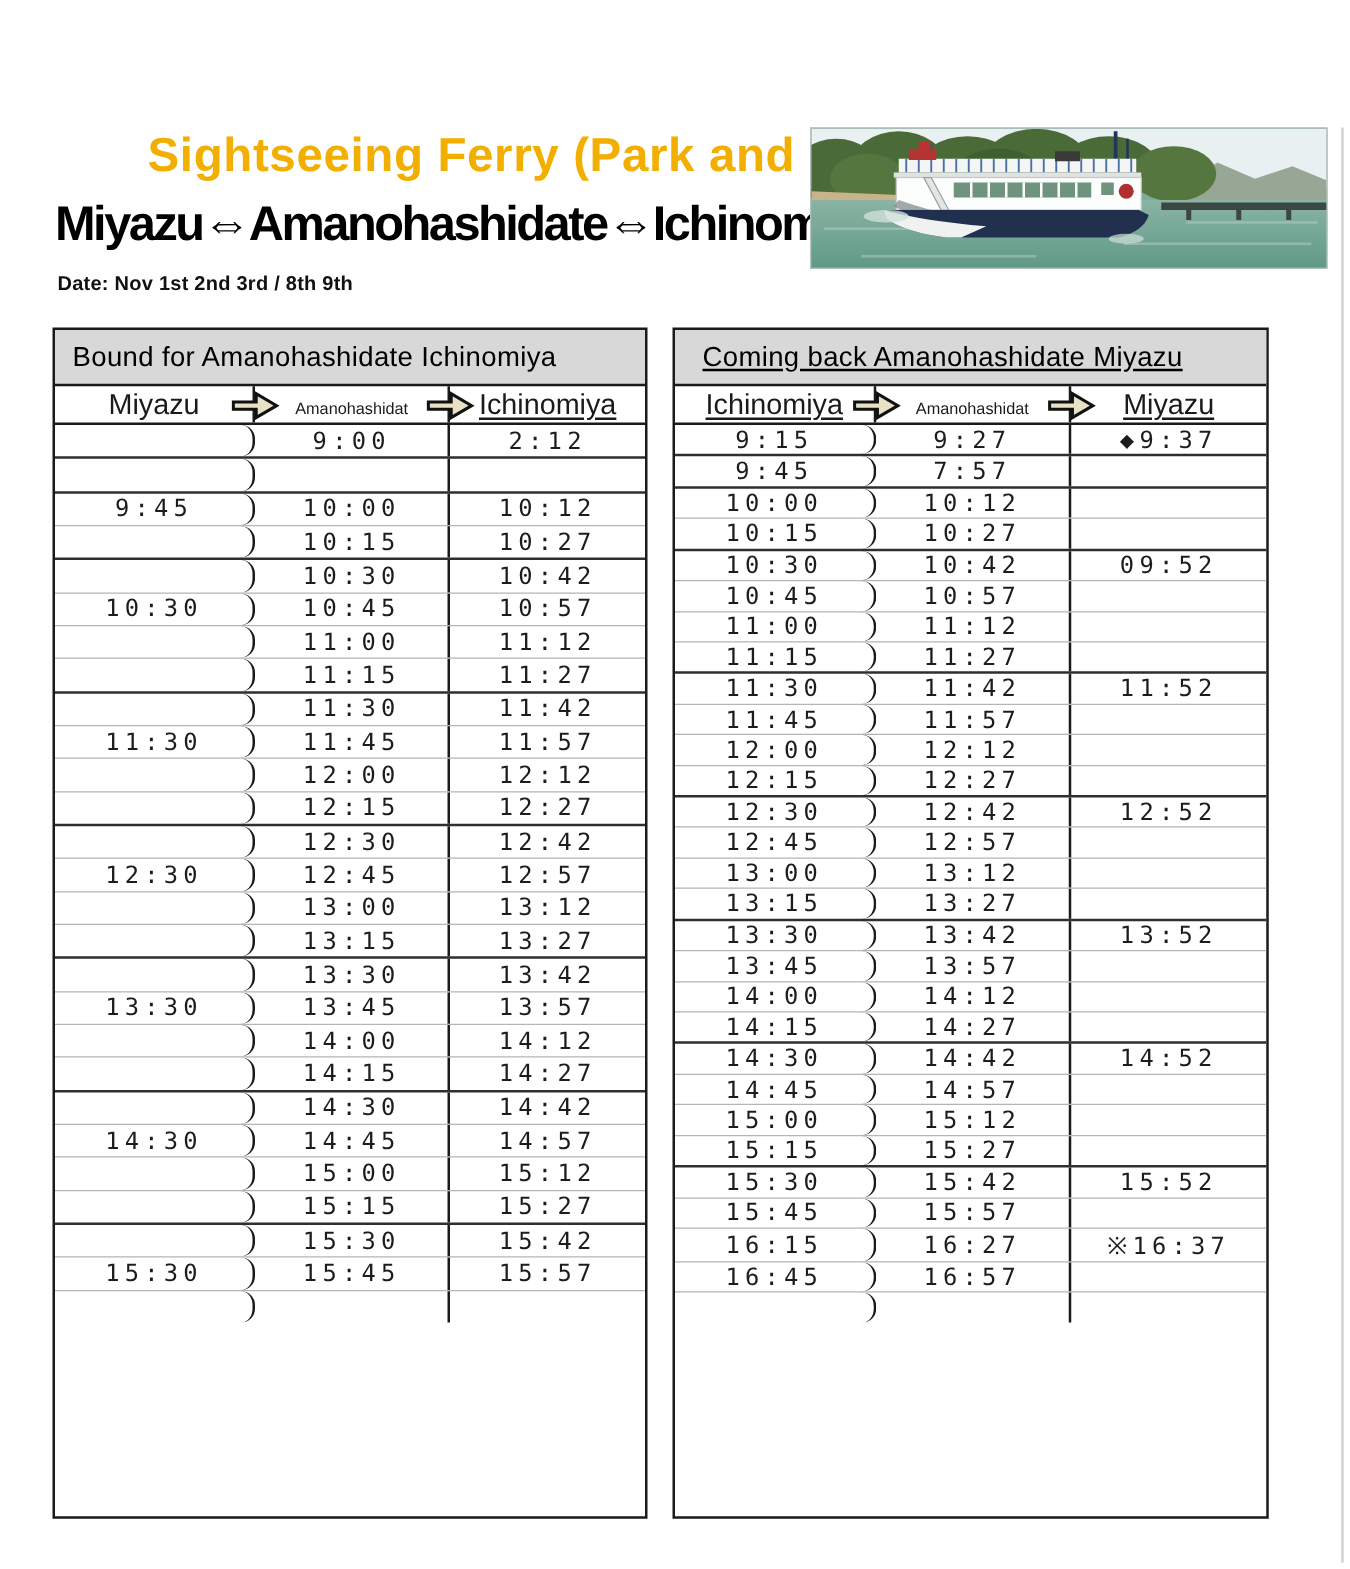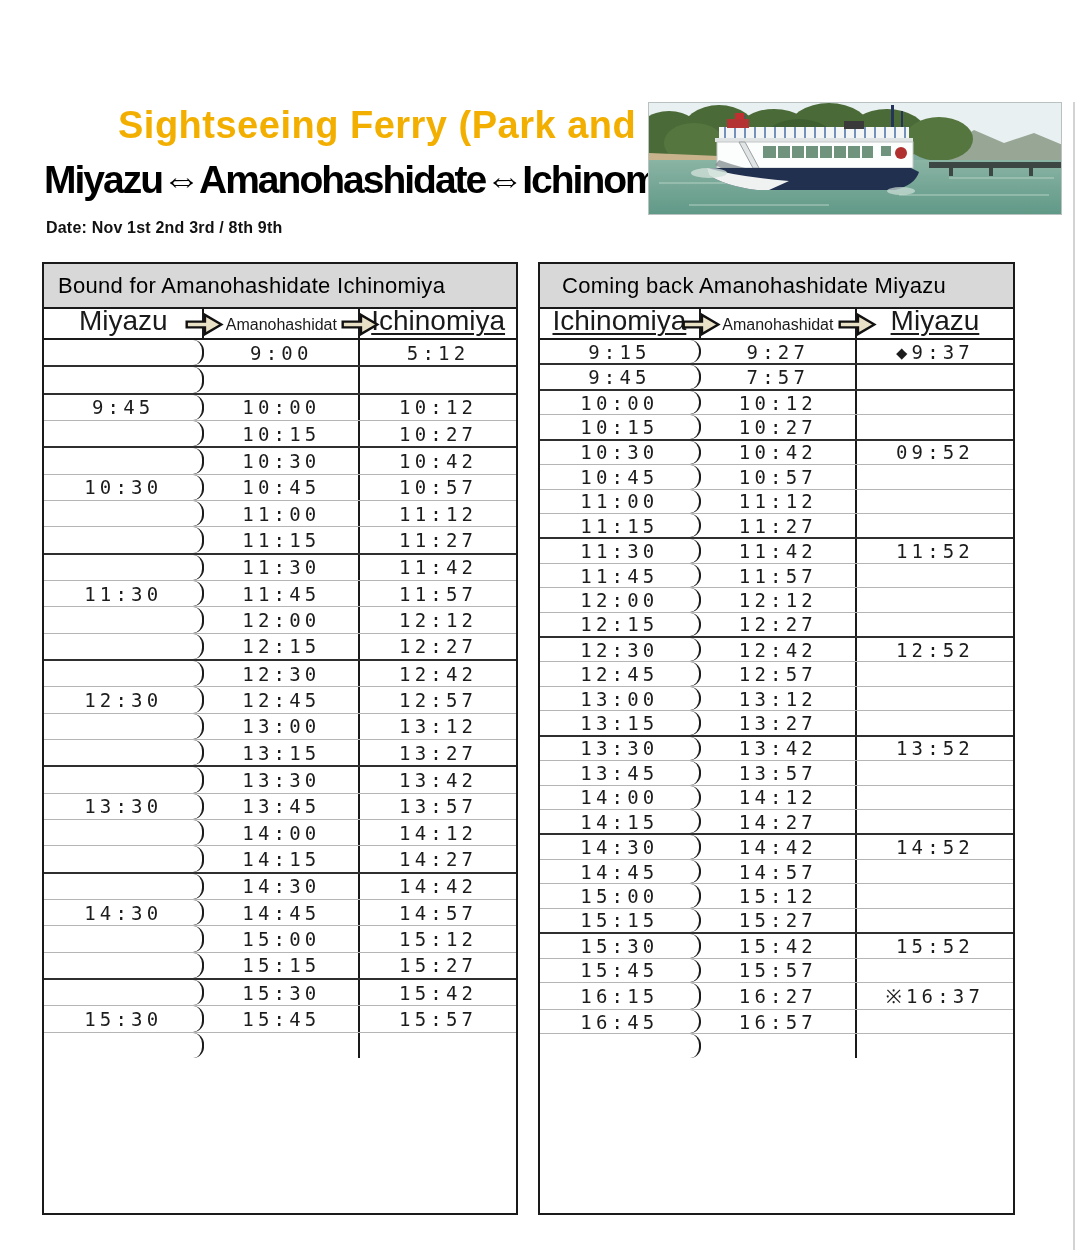--- a/index.html
+++ b/index.html
@@ -31,32 +31,32 @@
     box-sizing:border-box;background:#fff;
   }
   .ttable.tleft{left:42px;width:476px;}
   .ttable.tright{left:538px;width:477px;}
   .t-title{
     height:45px;background:#d8d8d8;border-bottom:2px solid #1a1a1a;box-sizing:border-box;
     display:flex;align-items:center;font-size:22px;color:#000000;letter-spacing:0.3px;
     white-space:nowrap;overflow:hidden;
   }
   .tleft .t-title{padding-left:14px;}
-  .tright .t-title{padding-left:22px;}
+  .tright .t-title{padding-left:22px;text-decoration:underline;}
   .t-cols{
     position:relative;height:31px;display:flex;border-bottom:2px solid #1a1a1a;box-sizing:border-box;
   }
   .t-col{
     display:flex;align-items:flex-end;justify-content:center;
-    font-size:28px;color:#1a1a1a;padding-bottom:1px;box-sizing:border-box;white-space:nowrap;overflow:hidden;
+    font-size:23px;color:#1a1a1a;padding-bottom:1px;box-sizing:border-box;white-space:nowrap;overflow:hidden;
   }
   .t-col.c1{flex:0 0 34%;border-right:2px solid #1a1a1a;}
   .t-col.c2{flex:0 0 33%;border-right:2px solid #1a1a1a;}
   .t-col.c3{flex:1;}
-  .t-col.small{font-size:16px;padding-bottom:4px;}
+  .t-col.small{font-size:13px;padding-bottom:4px;}
   .uline{text-decoration:underline;text-underline-offset:3px;text-decoration-thickness:2px;}
   .arrow{position:absolute;top:3px;width:42px;height:25px;z-index:3;}
   .arrow.a1{left:calc(34% - 21px);}
   .arrow.a2{left:calc(67% - 21px);}
   .t-body{display:flex;flex-direction:column;height:718px;}
   .t-row{flex:1;display:flex;border-bottom:1px solid #b5b5b5;box-sizing:border-box;}
   .t-row:last-child{border-bottom:none;}
   .t-row.thick{border-bottom:2px solid #2f2f2f;}
   .t-cell{
     display:flex;align-items:center;justify-content:center;
@@ -171,21 +171,21 @@
         <path d="M3 10 h19 v-7 l17 10 -17 10 v-7 h-19 z" fill="#e9e1c6" stroke="#111" stroke-width="2.5"></path>
       </svg>
     <svg class="arrow a2" viewBox="0 0 42 26">
         <path d="M3 10 h19 v-7 l17 10 -17 10 v-7 h-19 z" fill="#e9e1c6" stroke="#111" stroke-width="2.5"></path>
       </svg>
   </div>
   <div class="t-body">
       <div class="t-row thick">
         <div class="t-cell"></div>
         <div class="t-cell">9:00</div>
-        <div class="t-cell">5:12</div>
+        <div class="t-cell">2:12</div>
       </div>
       <div class="t-row thick">
         <div class="t-cell"></div>
         <div class="t-cell"></div>
         <div class="t-cell"></div>
       </div>
       <div class="t-row">
         <div class="t-cell">9:45</div>
         <div class="t-cell">10:00</div>
         <div class="t-cell">10:12</div>

